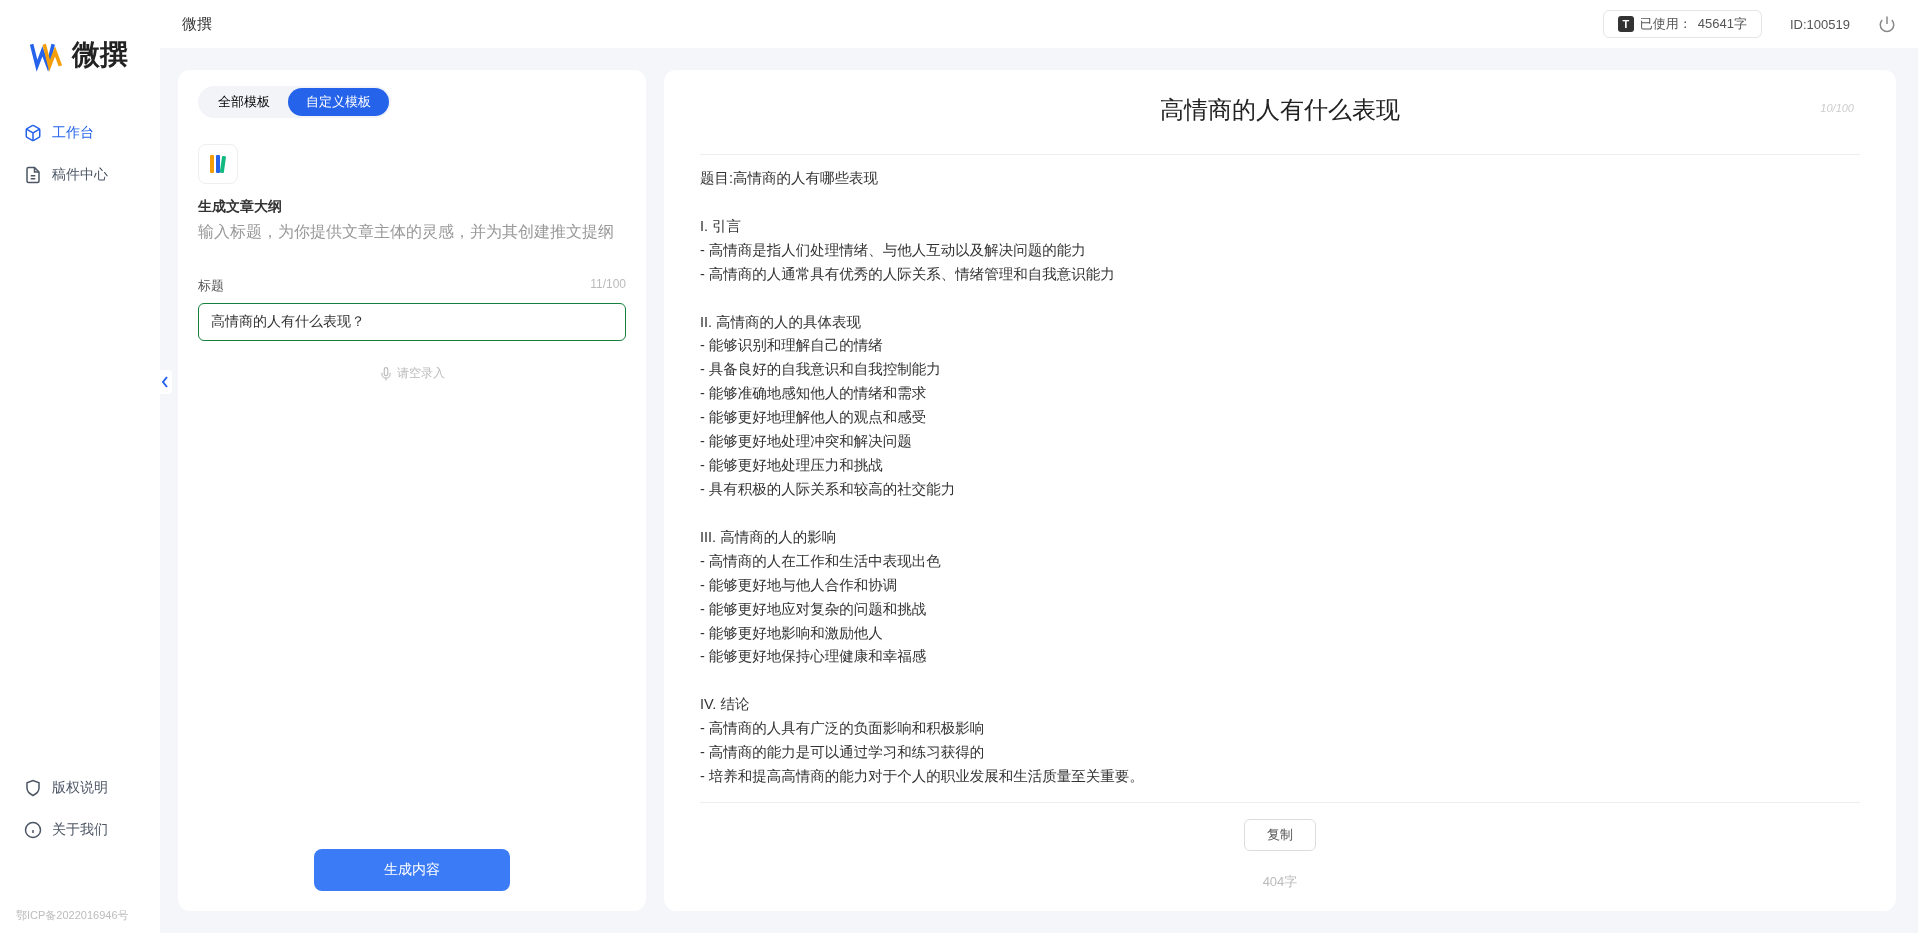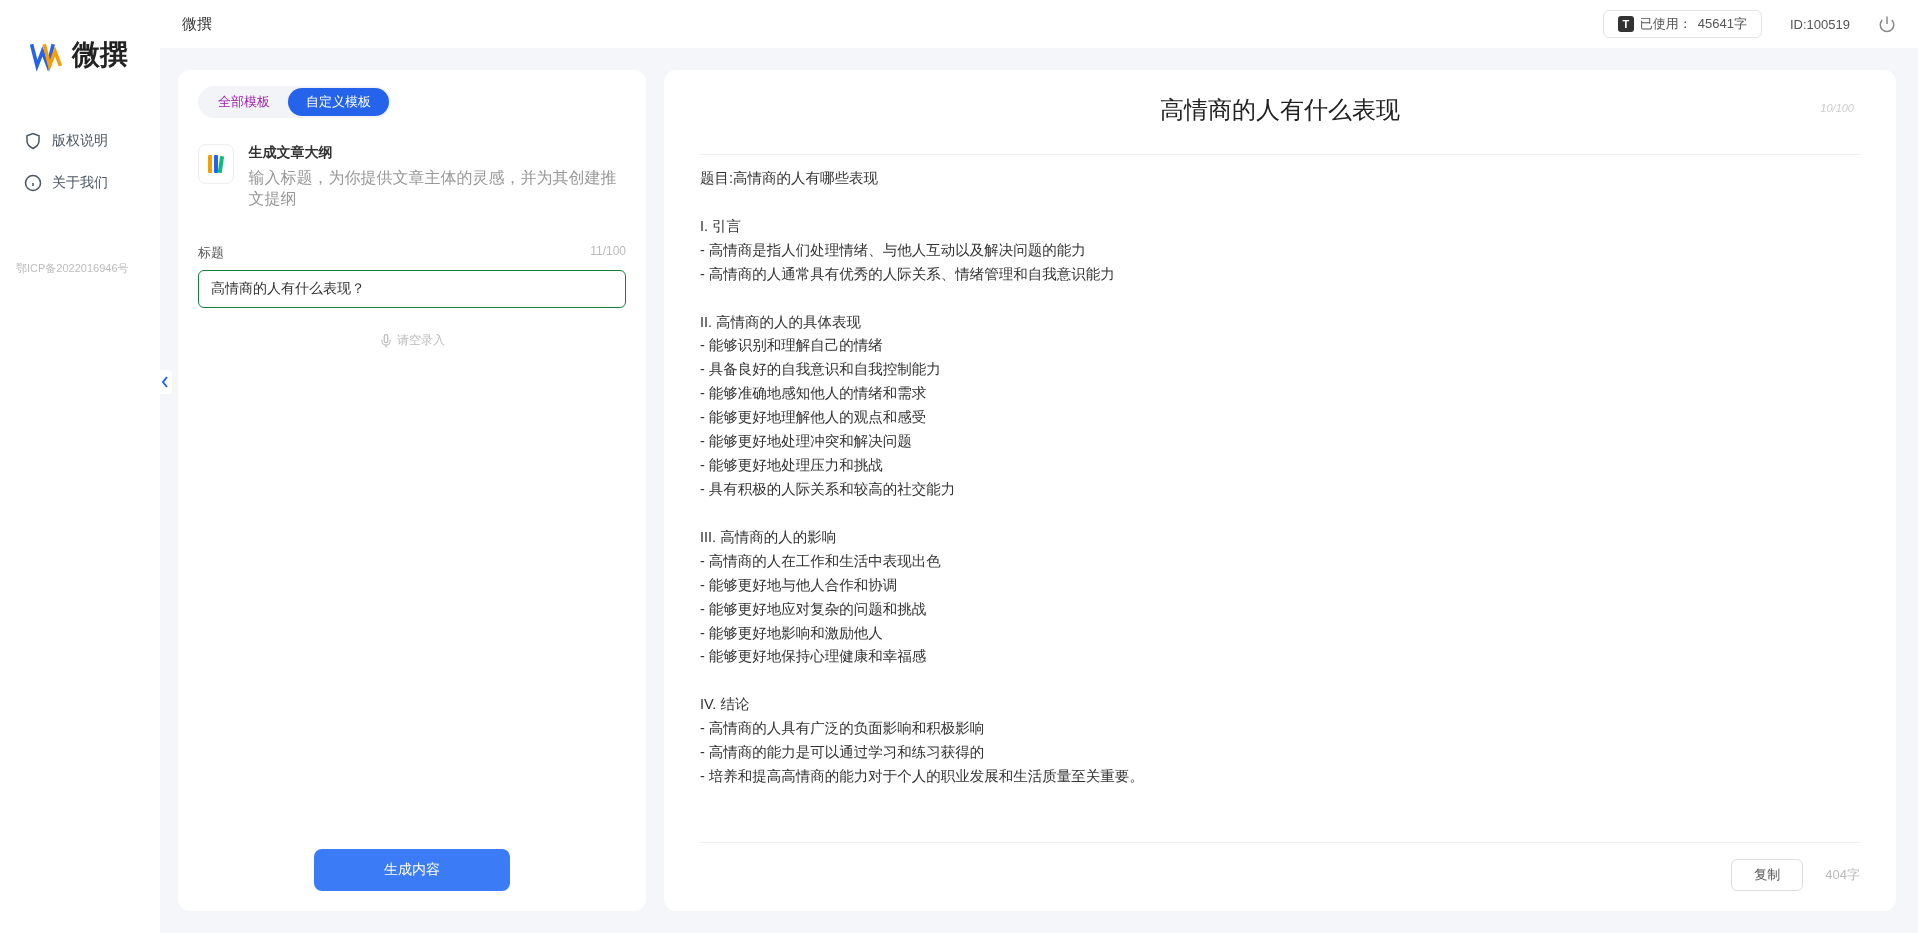--- a/index.html
+++ b/index.html
@@ -156,32 +156,33 @@
       background: #f2f4f7;
       border-radius: 20px;
       display: inline-flex;
       padding: 2px;
     }
     .tab-pill {
       padding: 5px 18px;
       border-radius: 18px;
       font-size: 13px;
       cursor: pointer;
-      color: #a21caf;
+      color: #000000;
     }
     .tab-pill.active {
       background: #2563eb;
       color: #fff;
     }
     .template-card {
       margin: 10px 20px 0 20px;
       display: flex;
       gap: 14px;
       align-items: flex-start;
       padding: 6px 0 18px 0;
+      flex-direction: column;
     }
     .template-icon {
       width: 40px;
       height: 40px;
       border-radius: 8px;
       border: 1px solid #eee;
       display: flex;
       align-items: center;
       justify-content: center;
       font-size: 20px;
@@ -280,20 +281,21 @@
       color: #333;
       overflow-y: auto;
       white-space: pre-wrap;
     }
     .output-footer {
       display: flex;
       justify-content: flex-end;
       align-items: center;
       gap: 22px;
       padding: 16px 36px 20px 36px;
+      flex-direction: column;
     }
     .copy-btn {
       padding: 6px 22px;
       border: 1px solid #ddd;
       background: #fff;
       border-radius: 6px;
       font-size: 13px;
       color: #555;
       cursor: pointer;
     }
@@ -307,20 +309,36 @@
 
 <div class="sidebar">
   <div class="logo-area">
     <svg class="logo-w" viewBox="0 0 40 40">
       <path d="M4 8 L10 32 L16 16 L22 32 L28 8" stroke="#2563eb" stroke-width="4" fill="none"></path>
       <path d="M18 8 L24 32 L30 16 L36 32" stroke="#f59e0b" stroke-width="4" fill="none"></path>
     </svg>
     <span class="logo-text">微撰</span>
   </div>
 
+  <div class="nav-section">
+    <div class="nav-item active">
+      <svg viewBox="0 0 24 24" fill="none" stroke="currentColor" stroke-width="2">
+          <path d="M21 16V8a2 2 0 0 0-1-1.73l-7-4a2 2 0 0 0-2 0l-7 4A2 2 0 0 0 3 8v8a2 2 0 0 0 1 1.73l7 4a2 2 0 0 0 2 0l7-4A2 2 0 0 0 21 16z"></path>
+          <path d="M3.27 6.96 12 12.01l8.73-5.05M12 22.08V12"></path>
+        </svg>
+      <span>工作台</span>
+    </div>
+    <div class="nav-item">
+      <svg viewBox="0 0 24 24" fill="none" stroke="currentColor" stroke-width="2">
+          <path d="M14 2H6a2 2 0 0 0-2 2v16a2 2 0 0 0 2 2h12a2 2 0 0 0 2-2V8z"></path>
+          <path d="M14 2v6h6M9 13h6M9 17h6"></path>
+        </svg>
+      <span>稿件中心</span>
+    </div>
+  </div>
 
   <div class="footer-nav">
     <div class="nav-item">
       <svg viewBox="0 0 24 24" fill="none" stroke="currentColor" stroke-width="2">
           <path d="M12 22s8-4 8-10V5l-8-3-8 3v7c0 6 8 10 8 10z"></path>
         </svg>
       <span>版权说明</span>
     </div>
     <div class="nav-item">
       <svg viewBox="0 0 24 24" fill="none" stroke="currentColor" stroke-width="2">

